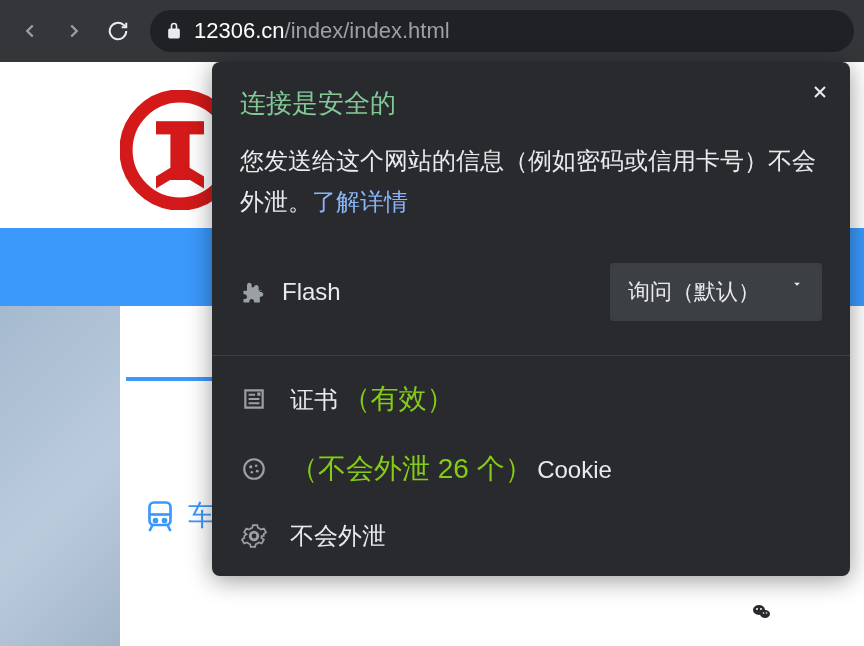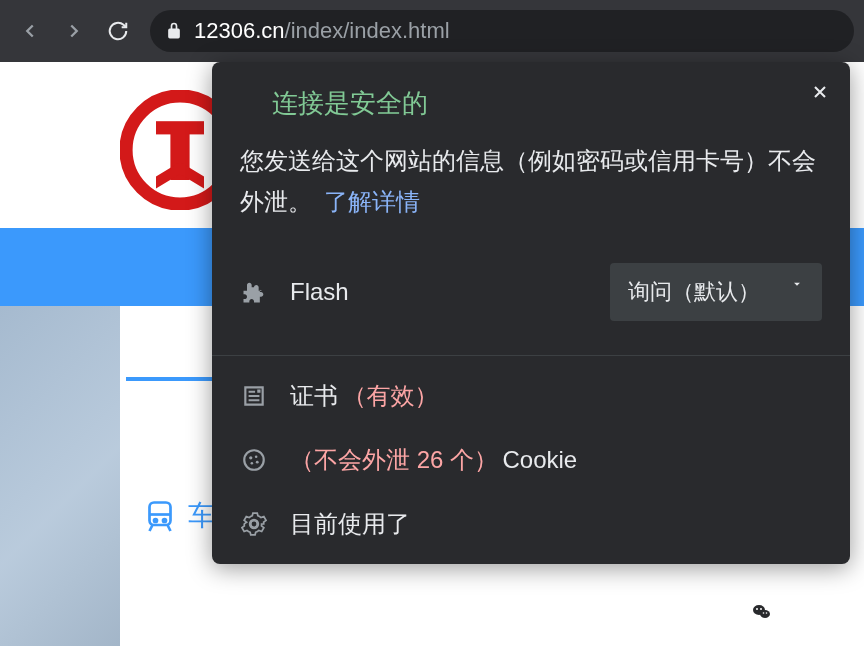--- a/index.html
+++ b/index.html
@@ -113,69 +113,67 @@
     .popup-close {
       position: absolute;
       top: 20px;
       right: 20px;
       width: 20px;
       height: 20px;
       cursor: pointer;
     }
     .popup-header {
       padding: 24px 28px 12px;
-      margin-left: 32px;
     }
     .popup-title {
       color: #81c995;
       font-size: 26px;
       font-weight: 400;
     }
     .popup-desc {
       padding: 8px 28px 20px;
       color: #e8eaed;
       font-size: 24px;
       line-height: 1.7;
     }
     .popup-link {
       color: #8ab4f8;
-      margin-left: 12px;
       cursor: pointer;
     }
     .popup-row {
       display: flex;
       align-items: center;
       padding: 16px 28px;
       gap: 22px;
     }
     .popup-row.flash-row {
       justify-content: space-between;
       padding-top: 20px;
       padding-bottom: 26px;
     }
     .popup-row-left {
       display: flex;
       align-items: flex-start;
-      gap: 22px;
+      gap: 14px;
     }
     .popup-icon {
       width: 28px;
       height: 28px;
       display: flex;
       align-items: center;
       justify-content: center;
       flex-shrink: 0;
     }
     .popup-row-text {
       color: #e8eaed;
       font-size: 24px;
     }
     .popup-row-muted {
-      color: #fca5a5;
-      font-size: 24px;
+      color: #84cc16;
+      font-size: 28px;
     }
     .dropdown {
       background: #3c4043;
       border-radius: 4px;
       padding: 14px 18px;
       display: flex;
       align-items: flex-start;
       gap: 30px;
       cursor: pointer;
     }
@@ -321,21 +319,21 @@
       <span class="popup-row-text" style="margin-left:0;">Cookie</span>
     </span>
   </div>
   <div class="popup-row">
     <span class="popup-icon">
       <svg viewBox="0 0 24 24" width="26" height="26" fill="#9aa0a6">
           <path d="M12 8a4 4 0 1 0 0 8 4 4 0 0 0 0-8zm9 4c0-.6 0-1.1-.1-1.7l2.2-1.7-2-3.5-2.6 1a8 8 0 0 0-2.9-1.7L15 2h-4l-.6 2.4a8 8 0 0 0-2.9 1.7l-2.6-1-2 3.5 2.2 1.7A8.5 8.5 0 0 0 3 12c0 .6 0 1.1.1 1.7L.9 15.4l2 3.5 2.6-1a8 8 0 0 0 2.9 1.7L9 22h4l.6-2.4a8 8 0 0 0 2.9-1.7l2.6 1 2-3.5-2.2-1.7c.1-.6.1-1.1.1-1.7z" fill="none" stroke="#9aa0a6" stroke-width="1.6"></path>
           <circle cx="12" cy="12" r="3" fill="none" stroke="#9aa0a6" stroke-width="1.6"></circle>
         </svg>
     </span>
-    <span class="popup-row-text">目前使用了</span>
+    <span class="popup-row-text">不会外泄</span>
   </div>
 </div>
 
 <div class="watermark">
   <svg width="24" height="24" viewBox="0 0 24 24">
     <circle cx="12" cy="12" r="11" fill="#fff"></circle>
     <ellipse cx="9" cy="10" rx="6" ry="5" fill="#292a2d"></ellipse>
     <ellipse cx="15" cy="14" rx="5" ry="4" fill="#292a2d"></ellipse>
     <circle cx="7" cy="9" r="1" fill="#fff"></circle>
       <circle cx="11" cy="9" r="1" fill="#fff"></circle>

